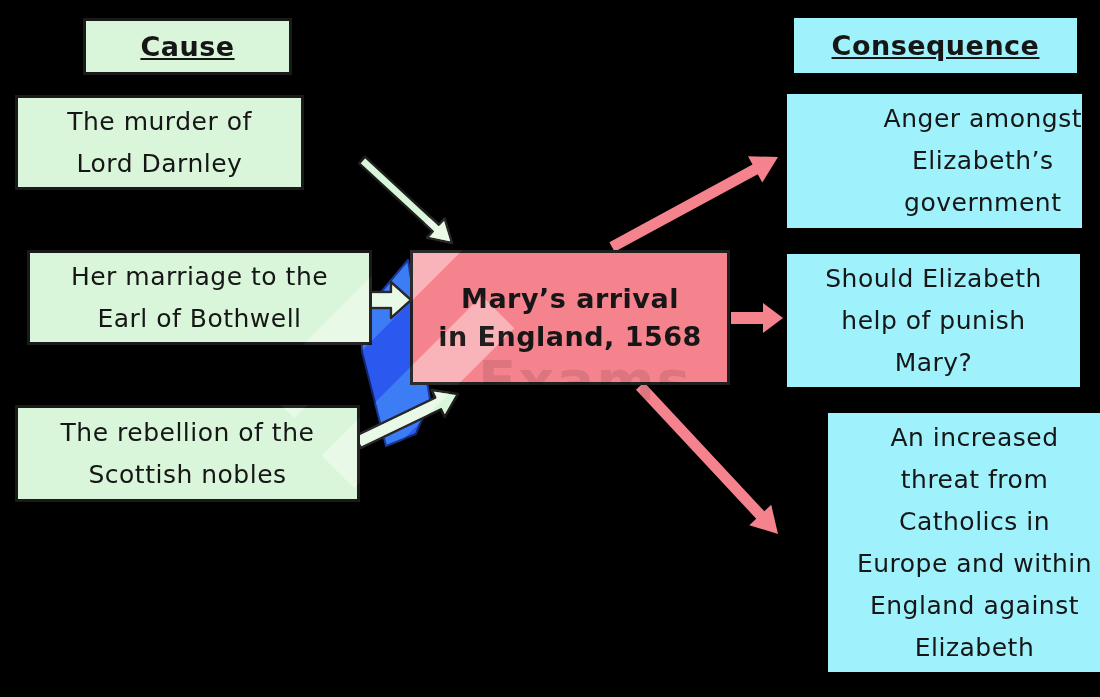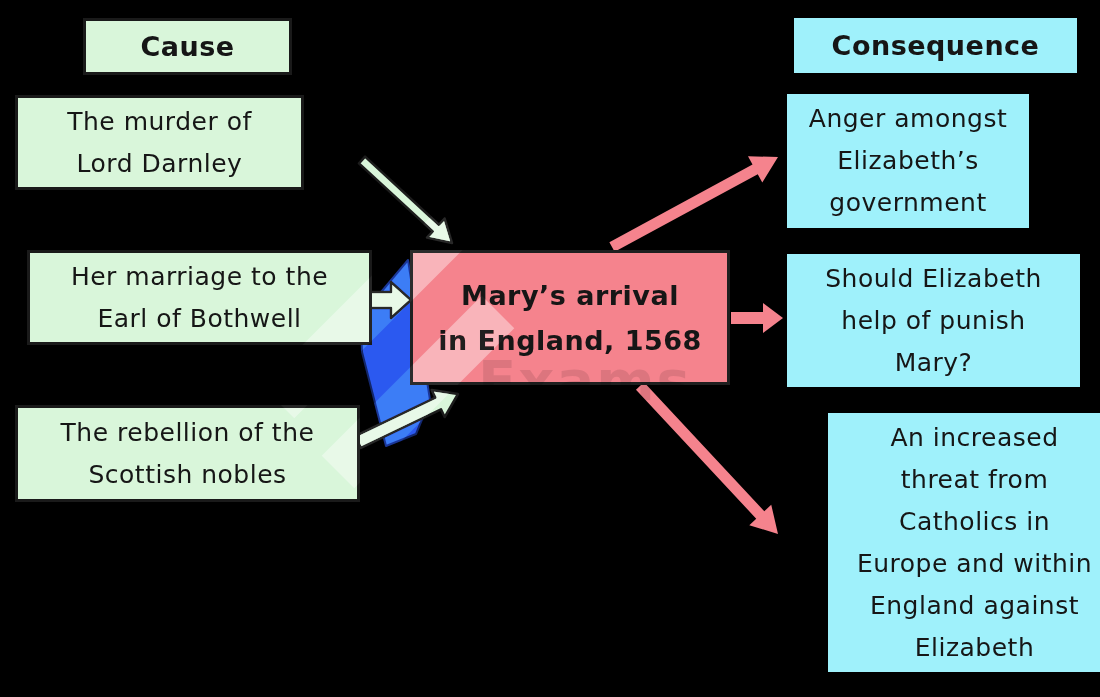--- a/index.html
+++ b/index.html
@@ -16,25 +16,25 @@
     text-align:center;
     color:#161616;
     box-sizing:border-box;
   }
   .box-text{
     white-space:pre-line;
     letter-spacing:0.5px;
   }
   .cause-fill{background:#d9f6da;border:3px solid #1a1a1a;}
   .conseq-fill{background:#9ff1fb;}
-  .header-box{font-size:27px;font-weight:bold;}
+  .header-box{font-size:27px;font-weight:bold;text-decoration:underline;}
   .body-box{font-size:25px;line-height:42px;}
   .event-box{
     background:#f5838d;border:3px solid #1f1f1f;
-    font-size:27px;font-weight:bold;line-height:45px;
+    font-size:27px;font-weight:bold;line-height:38px;
   }
   #arrow-layer{position:absolute;left:0;top:0;z-index:0;}
   .boxes{position:absolute;left:0;top:0;width:100%;height:100%;z-index:1;}
   
   .wm-text{
     position:absolute;z-index:2;
     font-weight:bold;font-size:56px;letter-spacing:2px;
     color:rgba(0,0,0,0.10);
     pointer-events:none;
   }
@@ -82,21 +82,21 @@
 
     <div class="box event-box" style="left:410px;top:250px;width:320px;height:135px;">
       <span class="box-text">Mary’s arrival
 in England, 1568</span>
     </div>
 
     <div class="box conseq-fill header-box" style="left:794px;top:18px;width:283px;height:55px;">
       <span class="box-text">Consequence</span>
     </div>
 
-    <div class="box conseq-fill body-box" style="left:787px;top:94px;width:242px;height:134px;">
+    <div class="box conseq-fill body-box" style="left:787px;top:94px;width:295px;height:134px;justify-content:flex-end;">
       <span class="box-text">Anger amongst
 Elizabeth’s
 government</span>
     </div>
 
     <div class="box conseq-fill body-box" style="left:787px;top:254px;width:293px;height:133px;">
       <span class="box-text">Should Elizabeth
 help of punish
 Mary?</span>
     </div>

